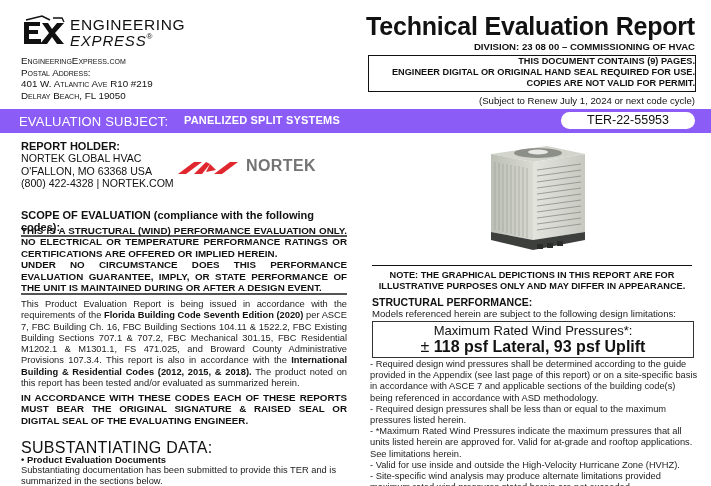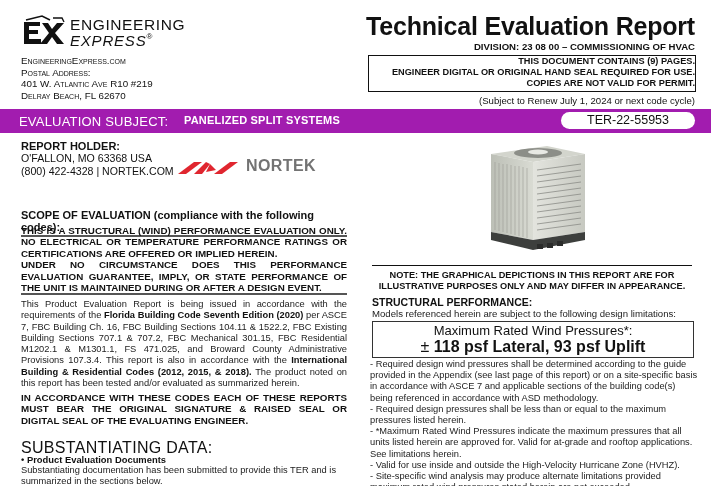--- a/index.html
+++ b/index.html
@@ -15,21 +15,21 @@
 
     .contact { position: absolute; left: 21px; top: 55px; font-size: 9.8px; line-height: 11.6px; color: #111; }
     .contact .sc { font-variant: small-caps; }
 
     .title { position: absolute; right: 16px; top: 12px; font-size: 25px; font-weight: bold; color: #111; letter-spacing: -0.2px; }
     .division { position: absolute; right: 16px; top: 41px; font-size: 9.6px; font-weight: bold; }
     .notice-box { position: absolute; left: 368px; top: 55px; width: 328px; height: 37px; border: 1.5px solid #111; text-align: right; font-size: 9.2px; font-weight: bold; line-height: 11px; padding-top: 0; }
     .renew { position: absolute; right: 16px; top: 95px; font-size: 9.6px; }
 
     
-    .subject-bar { position: absolute; left: 0; top: 109px; width: 711px; height: 24px; background: #a21caf; color: #fff; }
+    .subject-bar { position: absolute; left: 0; top: 109px; width: 711px; height: 24px; background: #8b5cf6; color: #fff; }
     .subject-bar .label { position: absolute; left: 19px; top: 5px; font-size: 13px; letter-spacing: 0.2px; }
     .subject-bar .value { position: absolute; left: 184px; top: 5px; font-size: 11px; font-weight: bold; letter-spacing: 0.2px; }
     .ter-pill { position: absolute; left: 561px; top: 3px; width: 134px; height: 17px; background: #fff; color: #111; border-radius: 9px; text-align: center; font-size: 12.5px; line-height: 17px; }
 
     
     .left { position: absolute; left: 21px; top: 140px; width: 326px; }
     .rh-title { font-size: 11px; font-weight: bold; line-height: 12px; }
     .rh-lines { font-size: 10.6px; line-height: 12.6px; }
     .nortek { position: absolute; left: 176px; top: 150px; width: 170px; height: 34px; }
     .nortek .word { position: absolute; left: 70px; top: 7px; font-size: 16px; font-weight: bold; color: #737373; letter-spacing: 0.4px; }
@@ -73,21 +73,21 @@
     <path d="M33 4 L42 4 L44 8" fill="none" stroke="#111" stroke-width="1.4"></path>
   </svg>
   <span class="word1">ENGINEERING</span>
   <span class="word2"><span>EXPRESS</span><span class="reg">®</span></span>
 </div>
 
 <div class="contact">
   <div class="sc">EngineeringExpress.com</div>
   <div class="sc">Postal Address:</div>
   <div class="sc">401 W. Atlantic Ave R10 #219</div>
-  <div class="sc">Delray Beach, FL 62670</div>
+  <div class="sc">Delray Beach, FL 19050</div>
 </div>
 
 <div class="title">Technical Evaluation Report</div>
 <div class="division">DIVISION: 23 08 00 – COMMISSIONING OF HVAC</div>
 
 <div class="notice-box">
   <div>THIS DOCUMENT CONTAINS (9) PAGES.</div>
   <div>ENGINEER DIGITAL OR ORIGINAL HAND SEAL REQUIRED FOR USE.</div>
   <div>COPIES ARE NOT VALID FOR PERMIT.</div>
 </div>
@@ -96,20 +96,21 @@
 
 <div class="subject-bar">
   <span class="label">EVALUATION SUBJECT:</span>
   <span class="value">PANELIZED SPLIT SYSTEMS</span>
   <span class="ter-pill">TER-22-55953</span>
 </div>
 
 <div class="left">
   <div class="rh-title">REPORT HOLDER:</div>
   <div class="rh-lines">
+    <div>NORTEK GLOBAL HVAC</div>
     <div>O'FALLON, MO 63368 USA</div>
     <div>(800) 422-4328 | NORTEK.COM</div>
   </div>
 </div>
 
 <div class="nortek">
   <svg width="66" height="34" viewBox="0 0 66 34">
     <polygon points="2,24 18,12 26,12 10,24" fill="#e0262f"></polygon>
     <polygon points="18,24 30,12 34,14 26,24" fill="#e0262f"></polygon>
     <polygon points="30,22 34,14 40,20" fill="#e0262f"></polygon>

